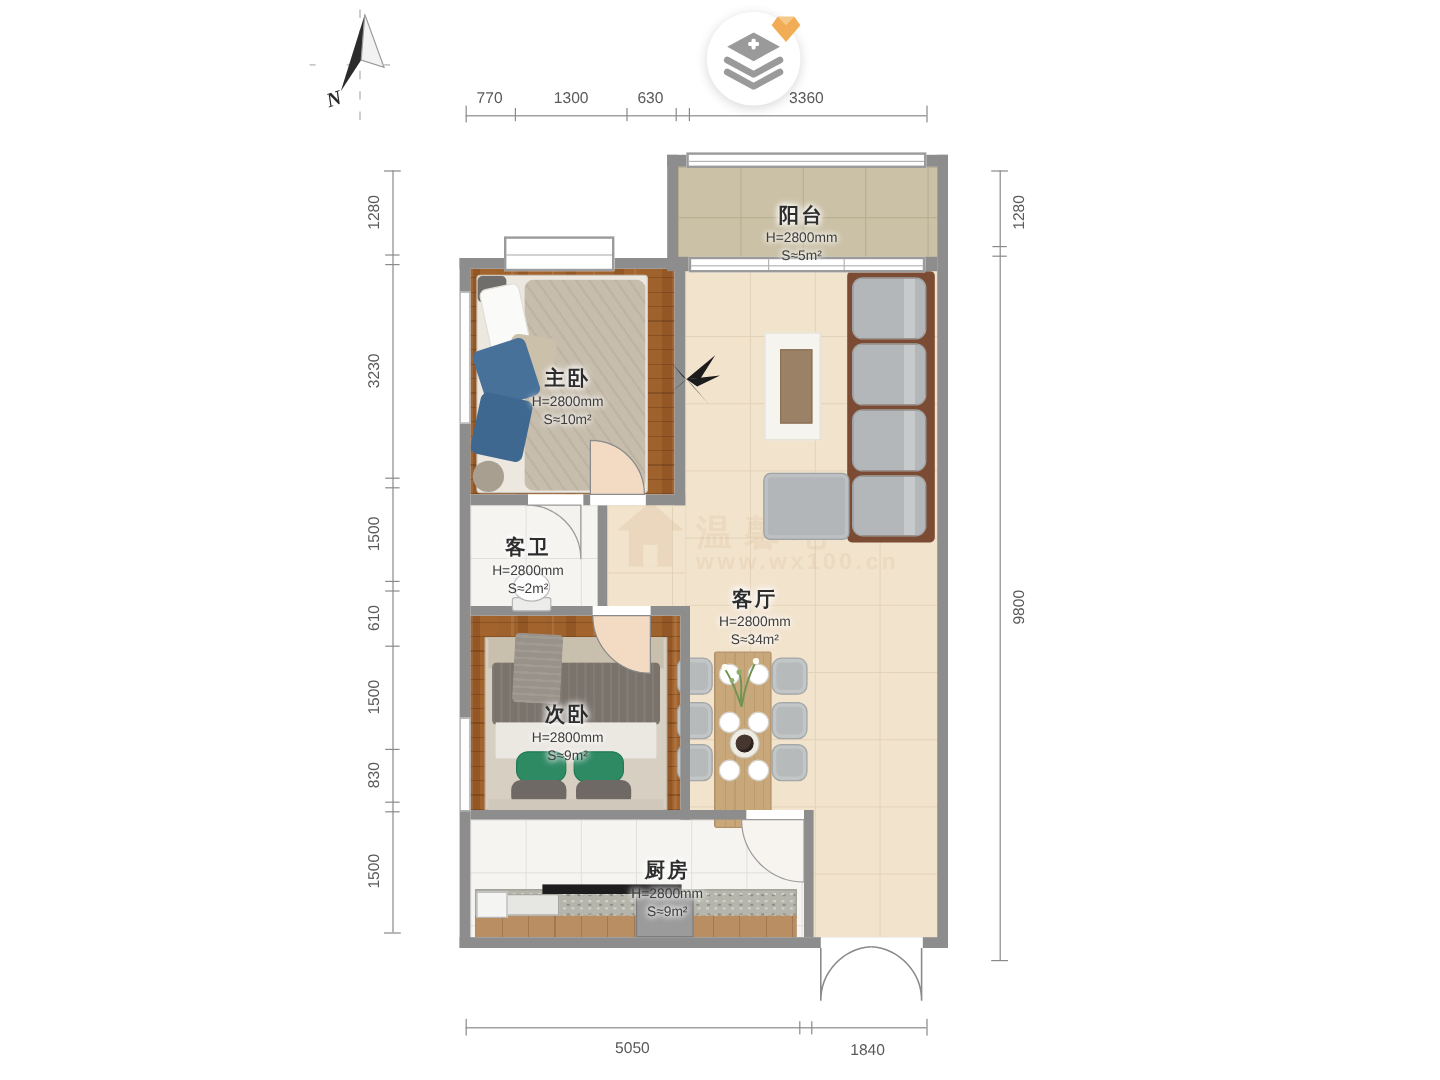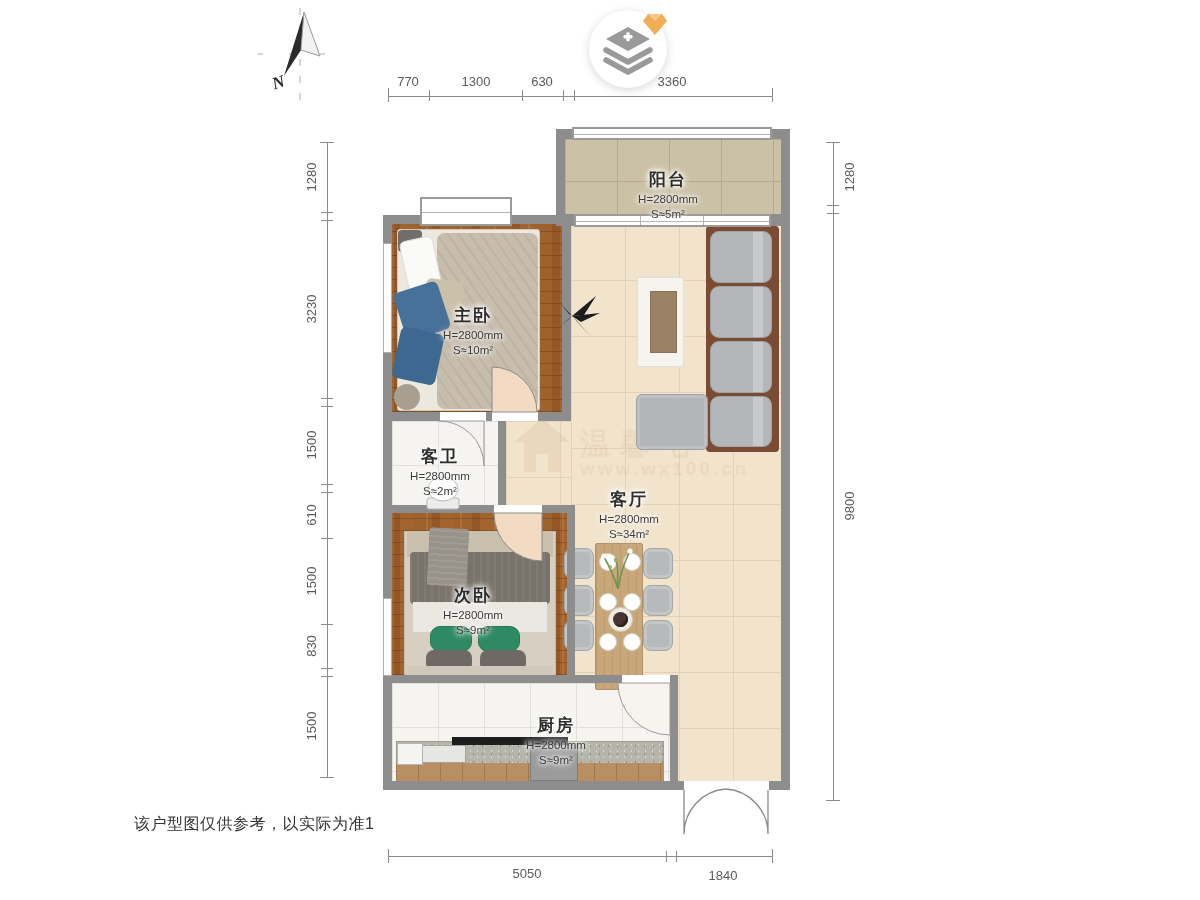--- a/index.html
+++ b/index.html
@@ -313,15 +313,14 @@
     <div class="nm">客厅</div>
     <div class="sub">H=2800mm</div>
     <div class="sub">S≈34m²</div>
   </div>
   <div class="roomlab" style="left:536px;top:742px;margin-left:20px;">
     <div class="nm">厨房</div>
     <div class="sub">H=2800mm</div>
     <div class="sub">S≈9m²</div>
   </div>
 
-  <div class="disc" style="left:134px;top:814px;">该户型图仅供参考，以实际为准1</div>
 
 </div>
 
 </body></html>

